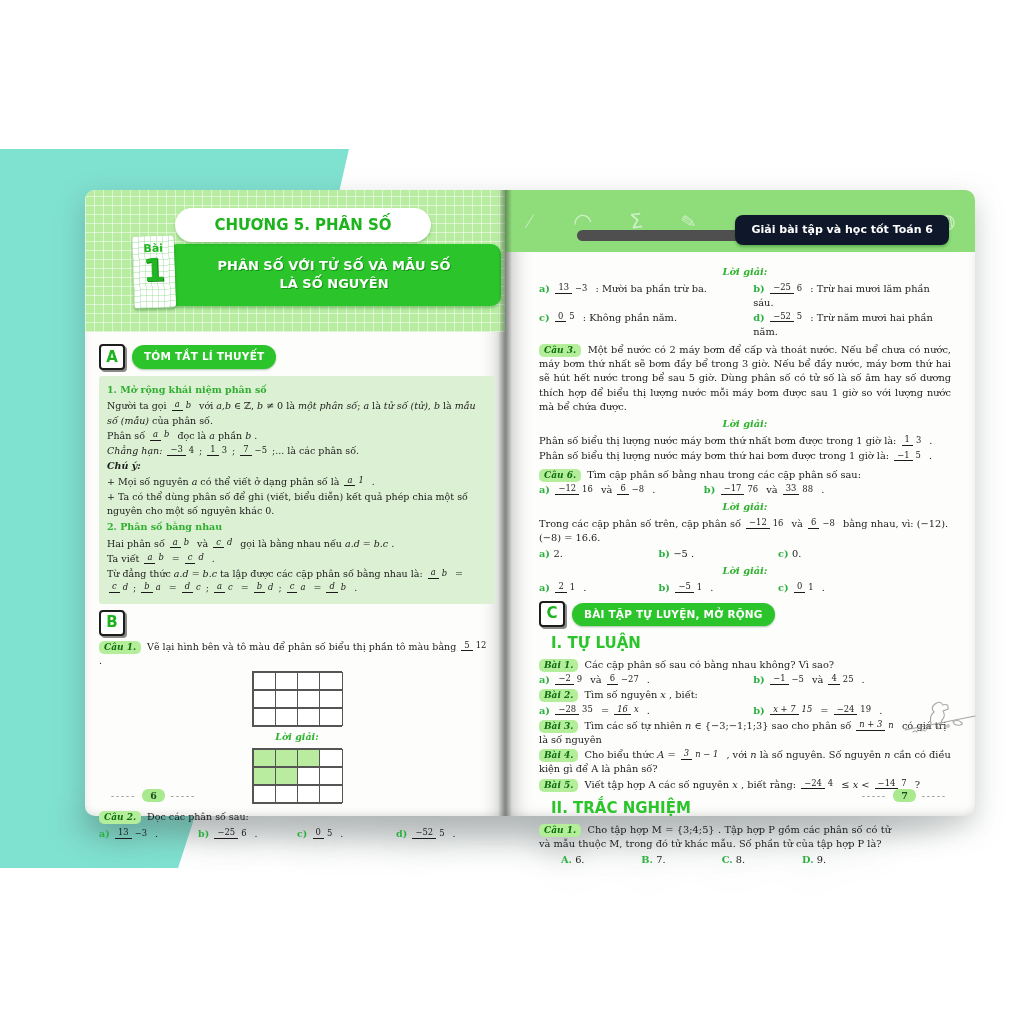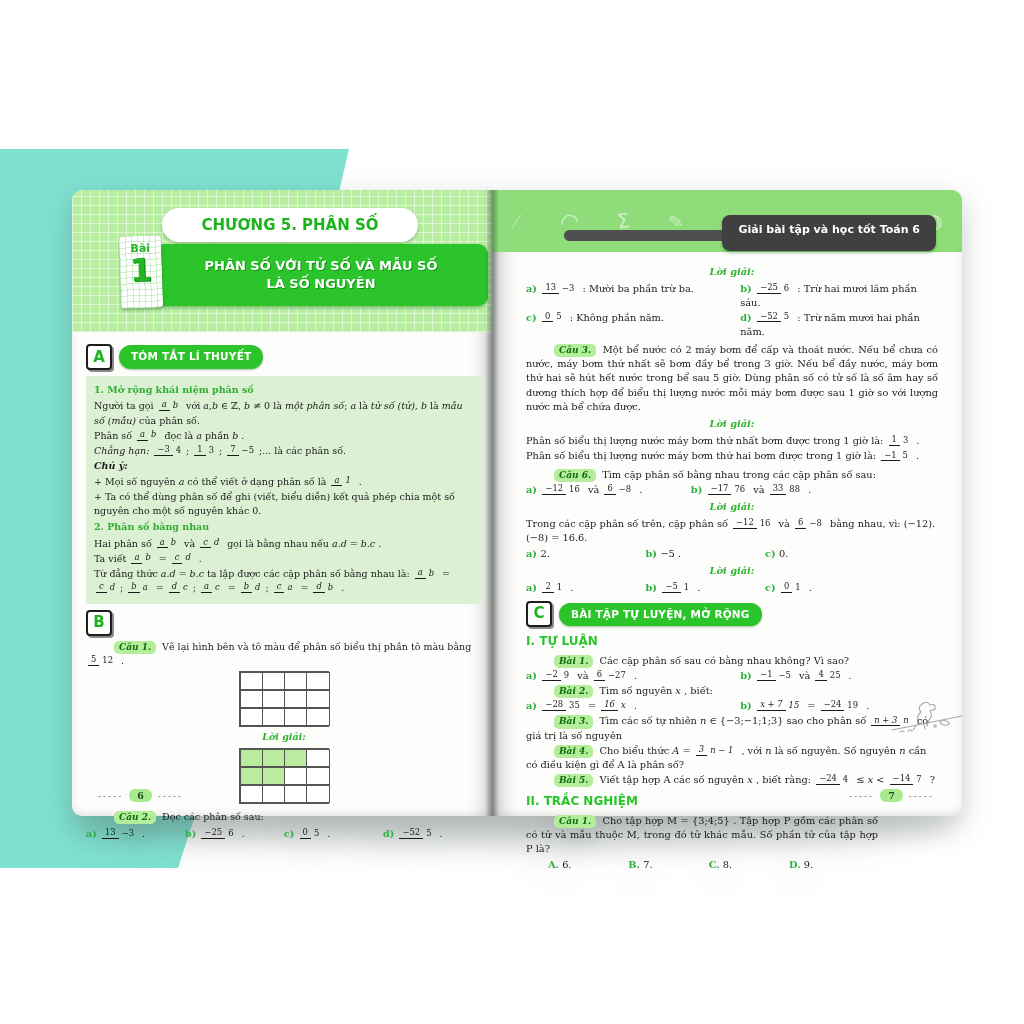--- a/index.html
+++ b/index.html
@@ -5,21 +5,21 @@
   html,body{margin:0;padding:0;}
   body{width:1024px;height:1024px;background:#ffffff;overflow:hidden;position:relative;
        font-family:"DejaVu Serif","Liberation Serif",serif;-webkit-font-smoothing:antialiased;}
   .scene{position:absolute;inset:0;}
   
   .teal{position:absolute;inset:0;background:#7fe1d0;
         clip-path:polygon(0 149px,349px 149px,193px 822px,178px 868px,0 868px);}
   .floor-shadow{position:absolute;left:70px;top:800px;width:880px;height:46px;background:rgba(90,100,100,.28);
         filter:blur(14px);border-radius:50%;}
   
-  .book{position:absolute;left:72px;top:190px;width:890px;height:628px;filter:drop-shadow(0 10px 14px rgba(70,80,80,.30));}
+  .book{position:absolute;left:85px;top:190px;width:890px;height:628px;filter:drop-shadow(0 10px 14px rgba(70,80,80,.30));}
   .page{position:absolute;top:0;background:#fdfdfb;}
   .page-left{left:0;width:420px;height:626px;border-radius:10px 0 0 10px;
              box-shadow:inset -16px 0 20px -12px rgba(0,0,0,.30), inset 2px -3px 6px rgba(0,0,0,.06);}
   .page-right{left:420px;width:470px;height:626px;border-radius:0 10px 10px 0;
              box-shadow:inset 18px 0 22px -13px rgba(0,0,0,.32), inset -2px -3px 6px rgba(0,0,0,.06);}
   .spine{position:absolute;left:413px;top:0;width:14px;height:626px;z-index:5;
          background:linear-gradient(90deg,rgba(0,0,0,0) 0%,rgba(40,50,45,.38) 45%,rgba(40,50,45,.42) 55%,rgba(0,0,0,0) 100%);}
   
   .band-left{position:absolute;left:0;top:0;width:100%;height:142px;border-radius:10px 0 0 0;background:#b7eca1;
      background-image:repeating-linear-gradient(0deg,rgba(255,255,255,.5) 0 1px,transparent 1px 9px),
@@ -39,53 +39,53 @@
      font-weight:bold;font-size:11px;}
   .lesson-badge .num{display:block;color:#23b523;font-family:"DejaVu Sans","Liberation Sans",sans-serif;
      font-weight:bold;font-size:32px;line-height:.95;text-shadow:1px 1px 0 #0b7a0b;}
   
   .band-right{position:absolute;left:0;top:0;width:100%;height:62px;border-radius:0 10px 0 0;background:#8fdc7b;
      overflow:hidden;}
   .doodles{position:absolute;inset:0;display:flex;align-items:center;justify-content:space-around;
      color:rgba(255,255,255,.55);font-family:"DejaVu Sans","Liberation Sans",sans-serif;}
   .doodles span{transform:rotate(-8deg);}
   .dark-bar{position:absolute;left:72px;top:40px;width:268px;height:11px;border-radius:6px;background:#4f4f4f;}
-  .title-pill{position:absolute;right:26px;top:25px;height:36px;padding:0 16px;background:#404040;border-radius:8px;
+  .title-pill{position:absolute;right:26px;top:25px;height:30px;padding:0 16px;background:#0f172a;border-radius:8px;
      color:#fff;font-family:"DejaVu Sans","Liberation Sans",sans-serif;font-weight:bold;font-size:11px;line-height:30px;
      box-shadow:0 2px 3px rgba(0,90,0,.35);}
   
   .content-left{position:absolute;left:14px;right:10px;top:148px;font-size:9.5px;color:#1b1b1b;line-height:1.5;}
   .content-right{position:absolute;left:34px;right:24px;top:72px;font-size:9.8px;color:#1b1b1b;line-height:1.45;}
   .sec-row{display:flex;align-items:center;gap:7px;margin:6px 0 4px 0;}
   .sec-badge{width:22px;height:22px;background:#fff;border:2px solid #1d1d1d;border-radius:4px;box-shadow:2px 2px 0 rgba(0,0,0,.45);
      display:flex;align-items:center;justify-content:center;color:#1db31d;
      font-family:"DejaVu Sans","Liberation Sans",sans-serif;font-weight:bold;font-size:15px;}
   .sec-pill{background:#2bc52b;color:#fff;font-family:"DejaVu Sans","Liberation Sans",sans-serif;font-weight:bold;
      font-size:10.5px;padding:4px 12px;border-radius:13px;box-shadow:0 1px 2px rgba(0,90,0,.35);letter-spacing:.2px;}
   .theory{background:#dcf0d3;border-radius:3px;padding:5px 8px 7px 8px;margin-top:6px;}
   .t-head{color:#2fae2f;font-weight:bold;font-size:9.5px;margin:2px 0;}
   .tline{margin:1px 0;}
   .chip{display:inline-block;background:#b4ee9a;color:#0e6d0e;font-weight:bold;font-style:italic;
-     font-size:9px;padding:0 5px;border-radius:5px;margin-right:3px;margin-left:28px;}
+     font-size:9px;padding:0 5px;border-radius:5px;margin-right:3px;}
   .gkey{color:#2bb040;font-weight:bold;}
   .lg{color:#2db32d;font-weight:bold;font-style:italic;text-align:center;margin:3px 0;}
   .frac{display:inline-flex;flex-direction:row;align-items:center;vertical-align:middle;
      font-size:8.4px;line-height:1.15;margin:0 2px;transform:translateY(-1px);}
   .frac .fn{padding:0 3px;border-bottom:1px solid #1b1b1b;}
   .frac .fd{padding:0 3px;}
   .frac.it{font-style:italic;}
   .mgrid{display:grid;border:1px solid #555;width:max-content;margin:3px auto;}
   .mgrid .cell{width:22px;height:16px;border:1px solid #555;background:#fff;}
   .mgrid .cell.shaded{background:#b9ec9e;}
   .row{display:flex;}
   .row .c2{flex:0 0 52%;} .row .c2b{flex:1;}
   .row4 .c{flex:0 0 25%;}
   .row3 .c{flex:0 0 29%;}
   .heading-green{color:#2bc52b;font-family:"DejaVu Sans","Liberation Sans",sans-serif;font-weight:bold;
-     font-size:12px;margin:6px 0 3px 0;}
+     font-size:15px;margin:6px 0 3px 12px;}
   .para{text-align:justify;}
   .pagefoot{position:absolute;bottom:14px;display:flex;align-items:center;gap:6px;color:#777;font-size:9px;letter-spacing:2px;}
   .pf-left{left:26px;} .pf-right{right:28px;}
   .pnum{background:#a9ea8f;color:#1d4d1d;border-radius:6px;padding:1px 8px;font-weight:bold;letter-spacing:0;font-size:9.5px;}
   .margin-doodle{position:absolute;right:-4px;bottom:74px;opacity:.75;}
   em{font-style:italic;} strong{font-weight:bold;}
 </style>
 </head>
 <body>
 

